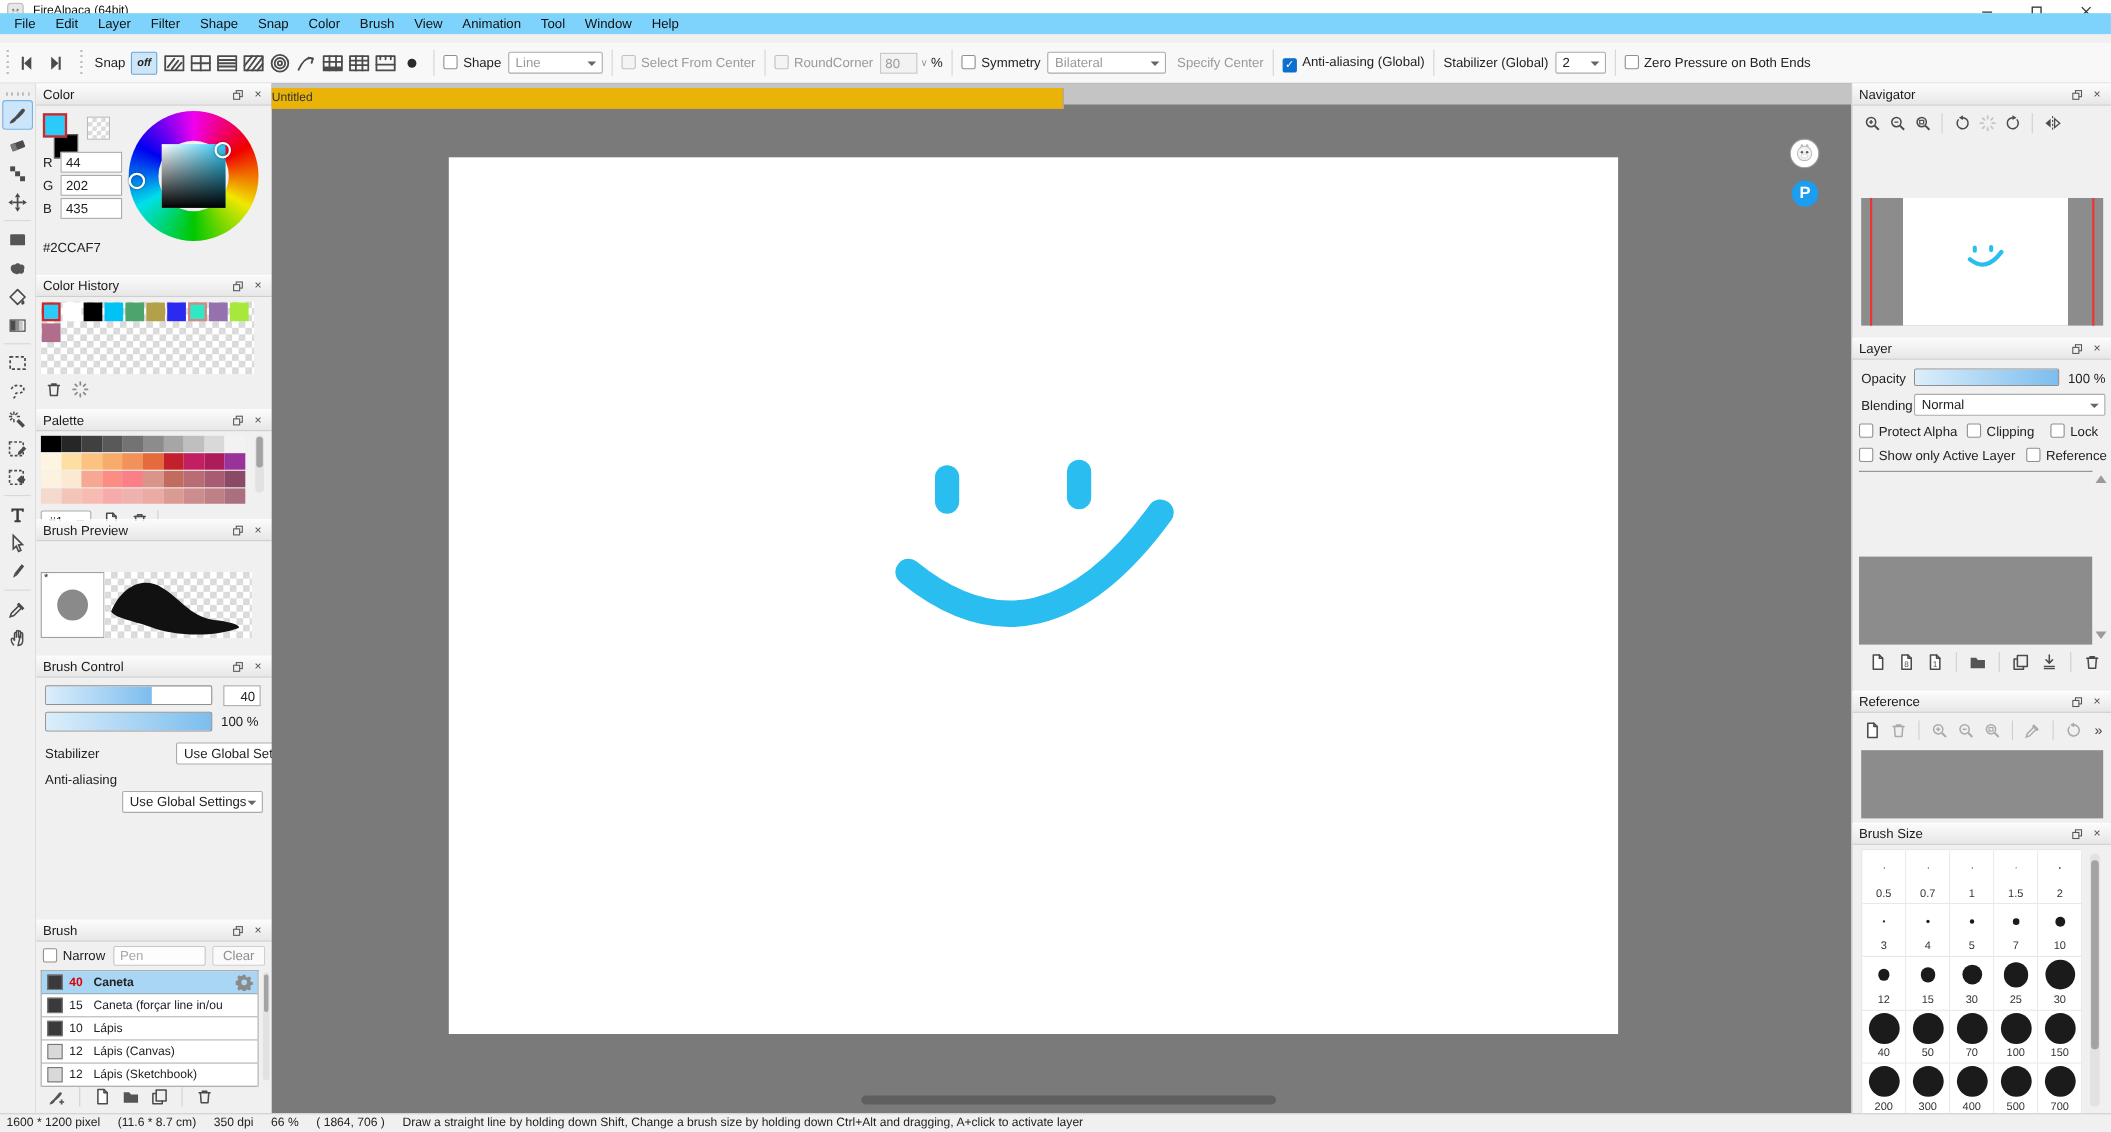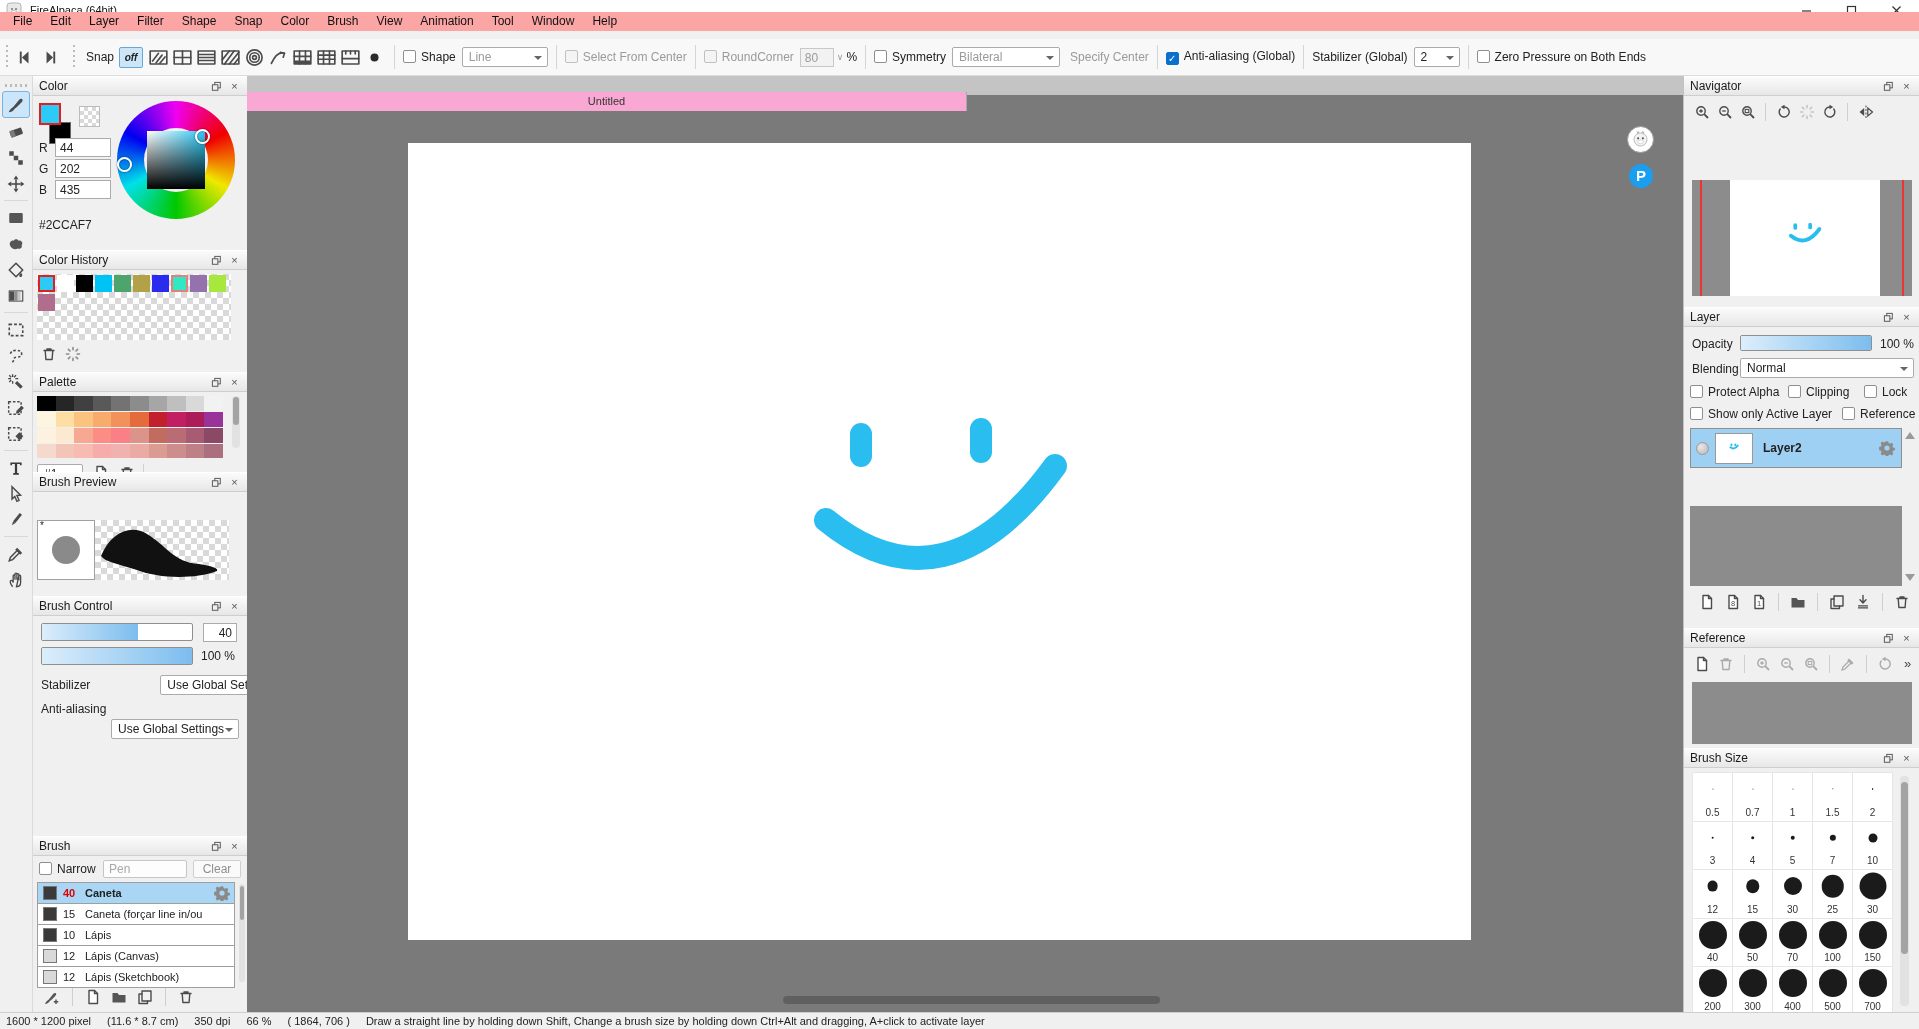--- a/index.html
+++ b/index.html
@@ -2,21 +2,21 @@
 <html><head>
 <meta charset="utf-8">
 <style>
   html,body{margin:0;padding:0;}
   #app{position:relative;width:1919px;height:1029px;background:#f0f0f0;font-family:"Liberation Sans",sans-serif;font-size:12px;color:#222;overflow:hidden;-webkit-user-select:none;}
   .abs{position:absolute;box-sizing:border-box;}
   
   #titlebar{left:0;top:0;width:1919px;height:20px;background:#fff;display:flex;align-items:center;}
   #titlebar .ttl{margin-left:8px;font-size:11px;color:#111;}
   .winbtn{width:45px;height:20px;display:flex;align-items:center;justify-content:center;color:#333;font-size:11px;}
-  #menubar{left:0;top:12px;width:1919px;height:19px;background:#fca5a5;display:flex;align-items:center;padding-left:4px;}
+  #menubar{left:0;top:12px;width:1919px;height:19px;background:#7dd3fc;display:flex;align-items:center;padding-left:4px;}
   .menu-item{padding:0 9px;line-height:19px;color:#111;}
   #toolbar{left:0;top:39px;width:1919px;height:37px;background:#f8f8f8;border-bottom:1px solid #dcdcdc;display:flex;align-items:center;}
   .tb-handle{width:5px;height:24px;margin:0 4px;background-image:repeating-linear-gradient(#bbb 0 2px,transparent 2px 5px);background-size:2px 100%;background-repeat:no-repeat;background-position:center;}
   .tb-icon{width:22px;height:22px;margin:0 1px;display:flex;align-items:center;justify-content:center;}
   .tb-icon svg{width:19px;height:19px;}
   .tb-sep{width:1px;height:24px;background:#d5d5d5;margin:0 8px;}
   .lbl{white-space:nowrap;}
   .dim{color:#9a9a9a;}
   .cb{display:inline-block;width:13px;height:13px;background:#fff;border:1px solid #8f8f8f;border-radius:2px;vertical-align:-2px;margin-right:5px;box-sizing:border-box;text-align:center;line-height:11px;font-size:10px;color:#fff;}
   .cb.on{background:#0b6fce;border-color:#0b6fce;}
@@ -640,21 +640,21 @@
           <svg viewBox="0 0 16 16" width="100%" height="100%">
             <path d="M3 4.5 H13 M6 4.5 V3 H10 V4.5" stroke="#4b4b4b" fill="none" stroke-width="1.4" stroke-linecap="round" stroke-linejoin="round"></path>
             <path d="M4.2 4.5 L4.9 13.5 H11.1 L11.8 4.5" stroke="#4b4b4b" fill="none" stroke-width="1.4" stroke-linecap="round" stroke-linejoin="round"></path>
           </svg>
         </span>
       </div>
   </div>
 
   <div class="abs" id="canvasarea" style="left:247px;top:76px;width:1436px;height:936px;background:#7a7a7a">
     <div class="abs" style="left:0;top:0;width:1436px;height:19px;background:#c4c4c4"></div>
-    <div class="abs" style="left:0;top:16px;width:720px;height:19px;background:#f9a8d4;border-right:1px solid #a8a8a8;text-align:center;line-height:19px;font-size:11px;color:#333">Untitled</div>
+    <div class="abs" style="left:0;top:4px;width:720px;height:19px;background:#eab308;border-right:1px solid #a8a8a8;text-align:left;line-height:19px;font-size:11px;color:#333">Untitled</div>
     <div class="abs" style="left:161px;top:67px;width:1063px;height:797px;background:#fff">
       <svg class="smiley" width="1063" height="797" viewBox="0 0 1063 797">
         <path d="M453 291 L453 313" fill="none" stroke="#29BDF0" stroke-width="22" stroke-linecap="round"></path>
         <path d="M573 286 L573 309" fill="none" stroke="#29BDF0" stroke-width="22" stroke-linecap="round"></path>
         <path d="M418 377 Q537 474 647 323" fill="none" stroke="#29BDF0" stroke-width="24" stroke-linecap="round"></path>
       </svg>
     </div>
     <div class="abs" style="left:1380px;top:50px;width:27px;height:27px;border-radius:50%;background:#fff;border:1px solid #999;display:flex;align-items:center;justify-content:center">
       <svg width="19" height="19" viewBox="0 0 16 16">
           <rect x="5" y="1" width="2" height="3" rx="1" fill="#bbb"></rect>
@@ -764,36 +764,20 @@
     <span class="abs" style="left:8px;top:286px">Blending</span>
     <span class="dd abs" style="left:56px;top:282px;width:174px">
         <span>Normal</span>
       </span>
     <span class="abs" style="left:6px;top:309px"><span class="cb"></span><span>Protect Alpha</span></span>
     <span class="abs" style="left:104px;top:309px"><span class="cb"></span><span>Clipping</span></span>
     <span class="abs" style="left:180px;top:309px"><span class="cb"></span><span>Lock</span></span>
     <span class="abs" style="left:6px;top:331px"><span class="cb"></span><span>Show only Active Layer</span></span>
     <span class="abs" style="left:158px;top:331px"><span class="cb"></span><span>Reference</span></span>
     <div class="abs" id="layerlist" style="left:6px;top:352px;width:212px;border:1px solid #8f8f8f;border-bottom:none">
-        <div class="lrow sel">
-          <span class="vis"></span>
-          <span class="lthumb thumb">
-            <svg class="smiley thumb-smiley" width="34" height="26" viewBox="0 0 1063 797">
-              <path d="M453 291 L453 313" fill="none" stroke="#29BDF0" stroke-linecap="round"></path>
-              <path d="M573 286 L573 309" fill="none" stroke="#29BDF0" stroke-linecap="round"></path>
-              <path d="M418 377 Q537 474 647 323" fill="none" stroke="#29BDF0" stroke-linecap="round"></path>
-            </svg>
-          </span>
-          <span class="lname">Layer2</span>
-          <span class="icn" style="margin-right: 6px;">
-            <svg viewBox="0 0 16 16" width="16" height="16">
-              <path fill-rule="evenodd" fill="#8a8a8a" d="M6.8 1.2 h2.4 l.4 1.9 1.5.6 1.6-1 1.7 1.7-1 1.6.6 1.5 1.9.4 v2.4 l-1.9.4-.6 1.5 1 1.6-1.7 1.7-1.6-1-1.5.6-.4 1.9 H6.8 l-.4-1.9-1.5-.6-1.6 1-1.7-1.7 1-1.6-.6-1.5-1.9-.4 V6.8 l1.9-.4.6-1.5-1-1.6 1.7-1.7 1.6 1 1.5-.6 Z M8 5.4 A2.6 2.6 0 1 0 8 10.6 A2.6 2.6 0 0 0 8 5.4 Z"></path>
-            </svg>
-          </span>
-        </div>
       </div>
     <div class="abs graybox" style="left:6px;top:430px;width:212px;height:80px"></div>
     <div class="abs tri up" style="left:221px;top:356px"></div>
     <div class="abs tri down" style="left:221px;top:498px"></div>
     <div class="abs" id="layertools" style="left:10px;top:514px;height:24px;display:flex;align-items:center">
         <span class="icn" style="margin: 0px 5px;">
           <svg viewBox="0 0 16 16" width="100%" height="100%">
             <path d="M4 1.5 H9.5 L12.5 4.5 V14.5 H4 Z" fill="#fff" stroke="#4b4b4b" stroke-width="1.4" stroke-linecap="round" stroke-linejoin="round"></path>
             <path d="M9.5 1.5 V4.5 H12.5" stroke="#4b4b4b" fill="none" stroke-width="1.4" stroke-linecap="round" stroke-linejoin="round"></path>
           </svg>

